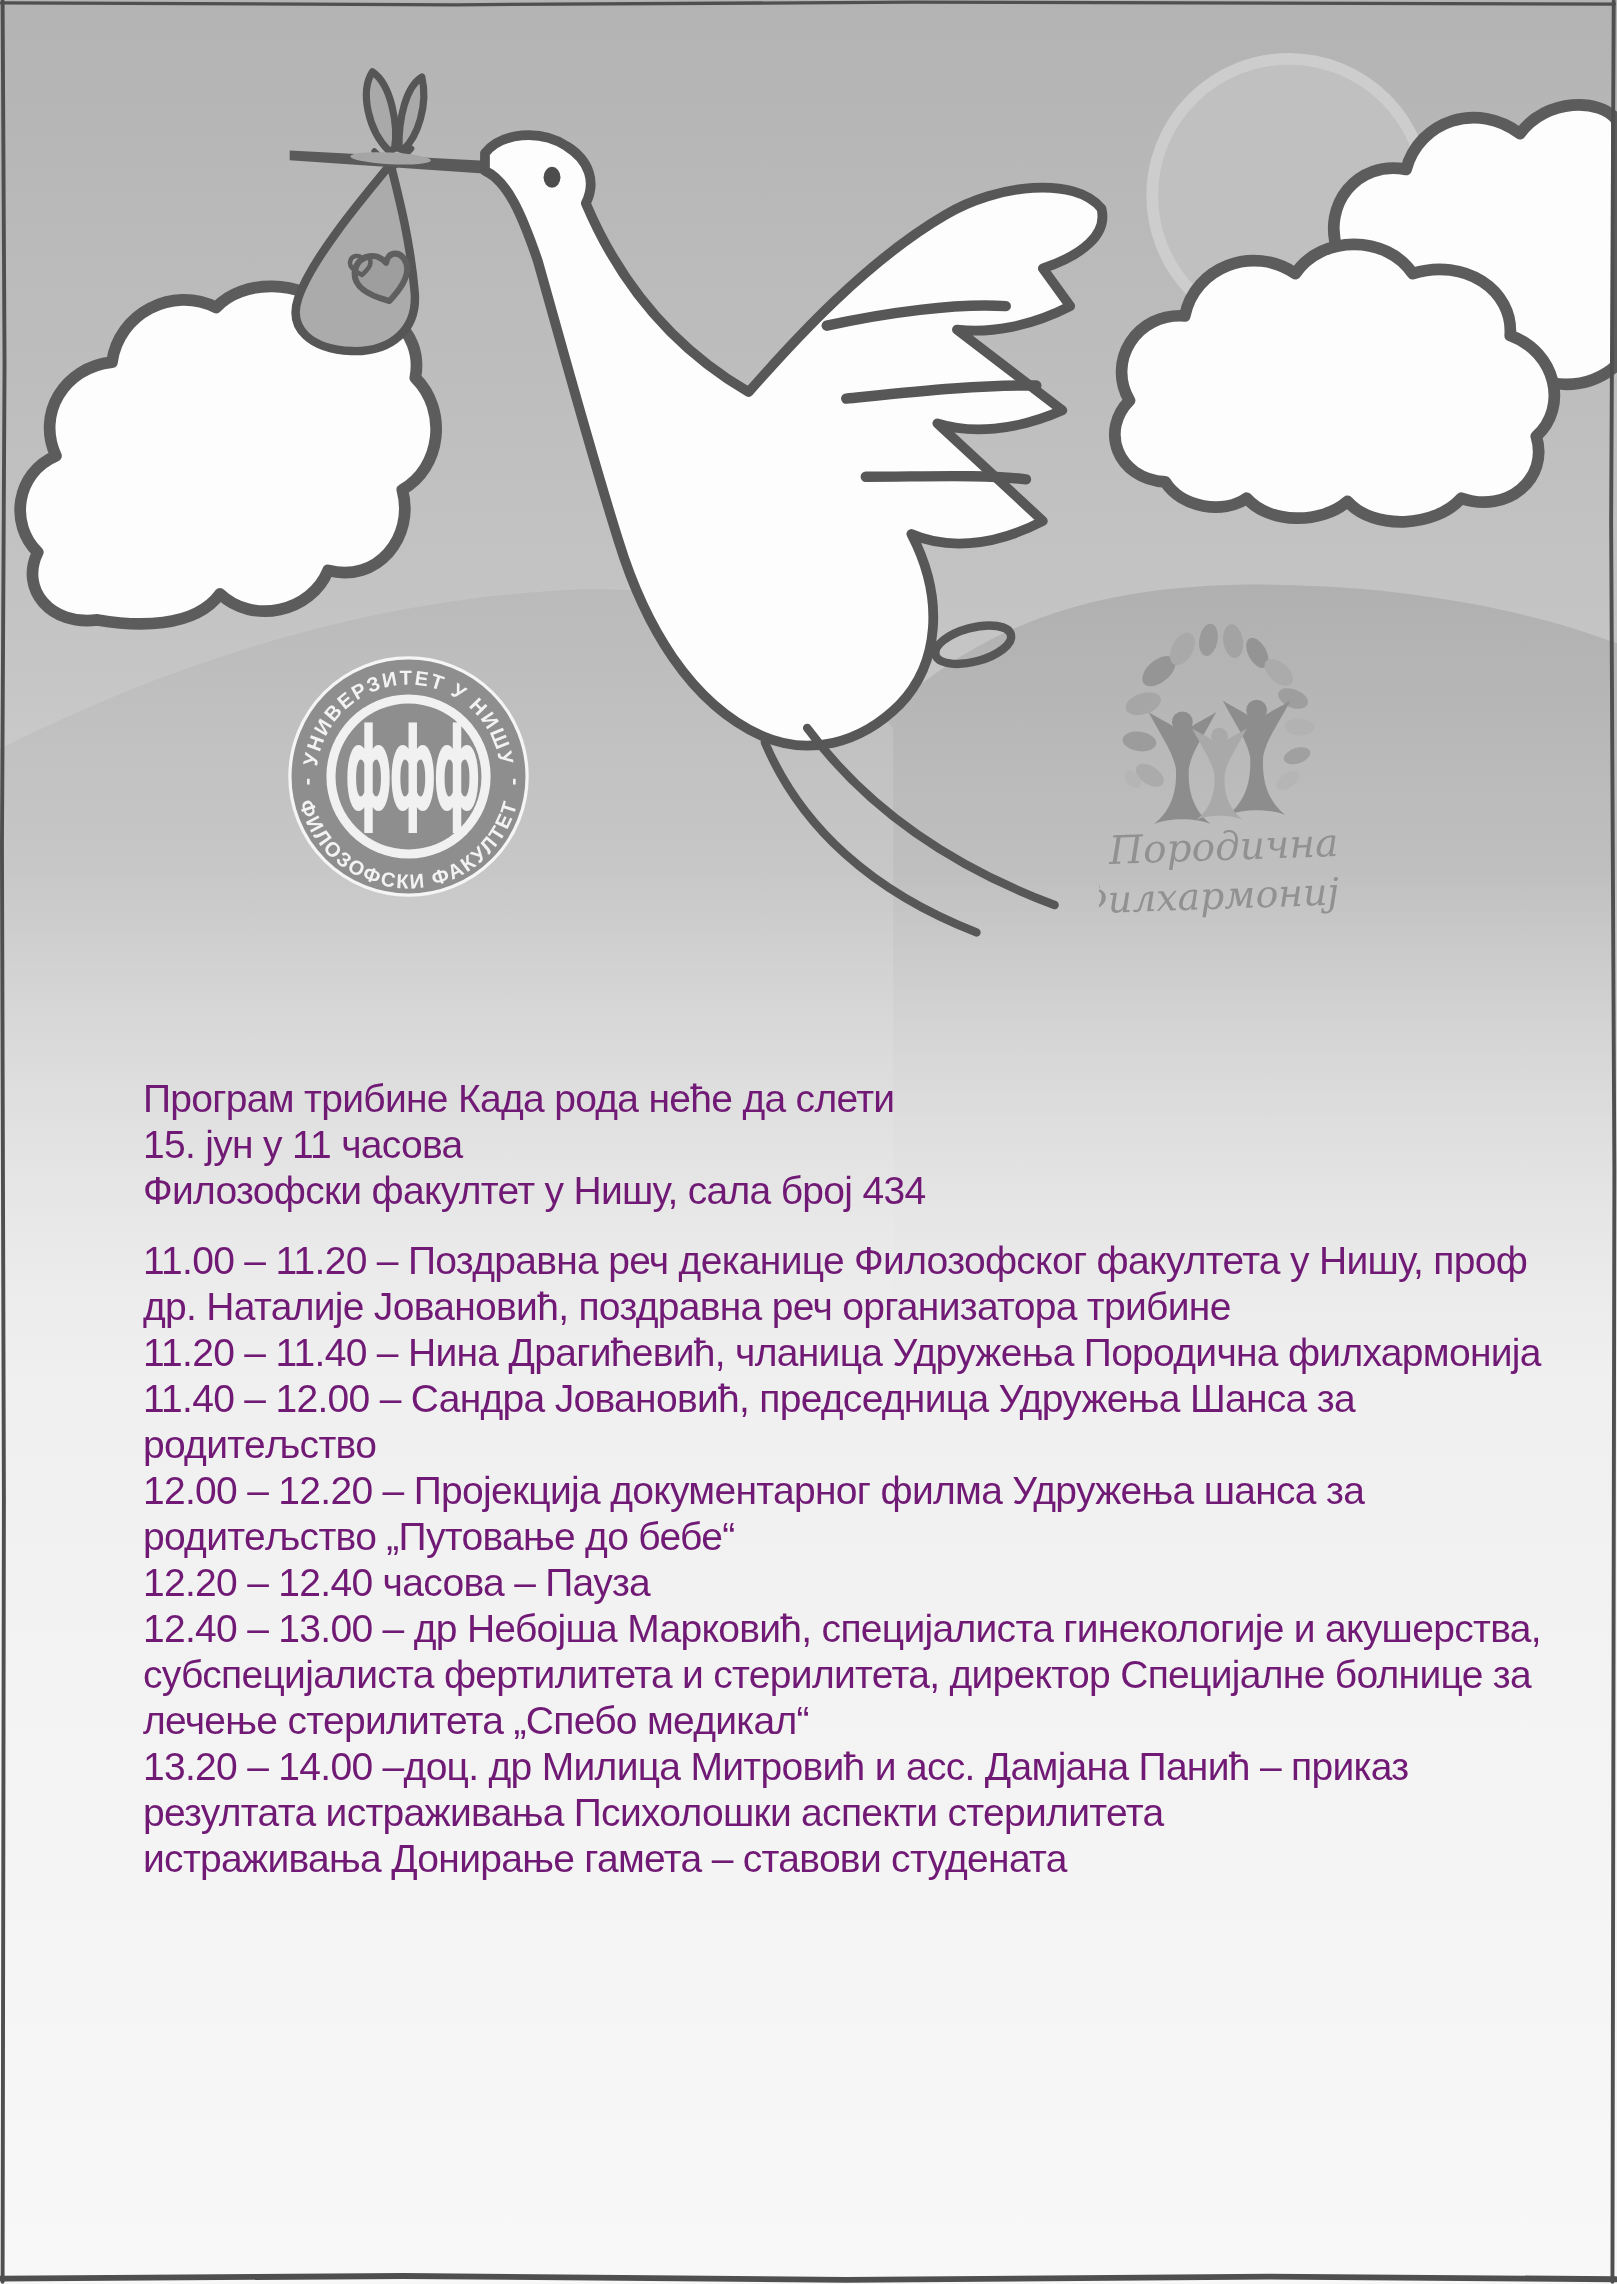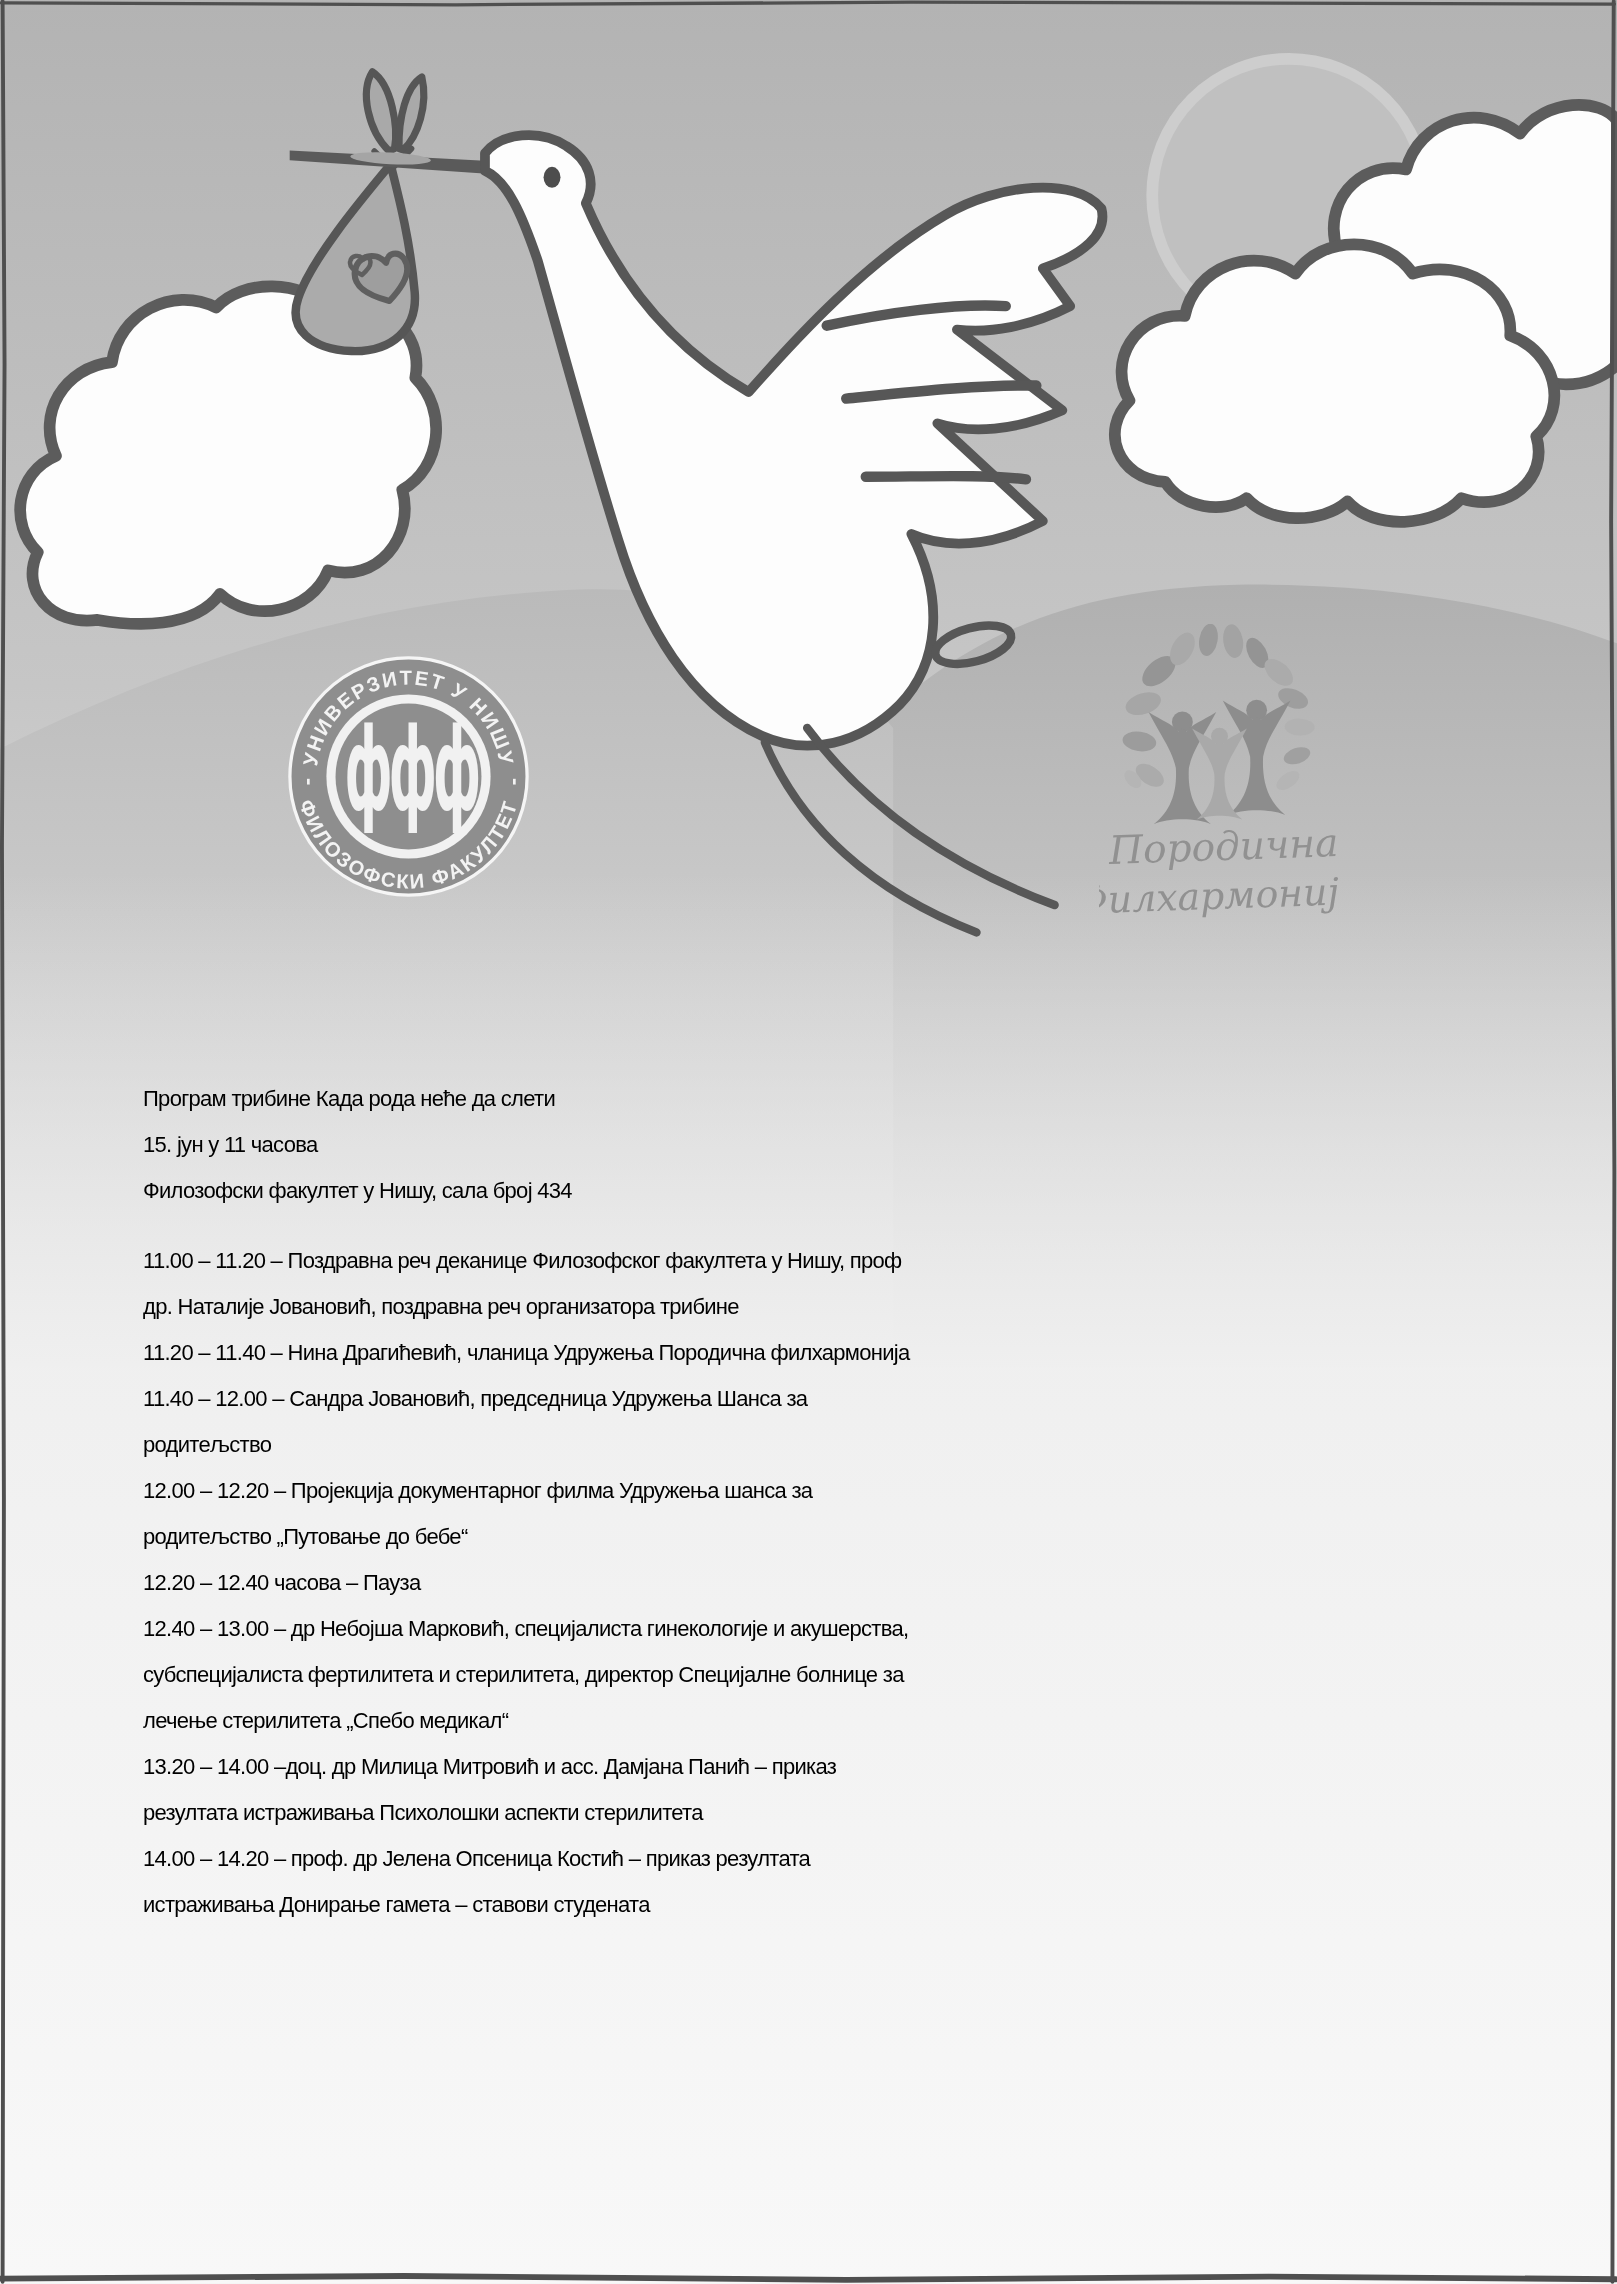--- a/index.html
+++ b/index.html
@@ -7,22 +7,22 @@
     position:relative;
     width:1617px;height:2284px;
     overflow:hidden;
     background:#bcbcbc;
     font-family:"Liberation Sans",sans-serif;
   }
   #scene{position:absolute;inset:0;}
   .textblock{
     position:absolute;
     left:143px;
-    color:#000000;
-    font-size:22px;
+    color:#701a75;
+    font-size:39px;
     line-height:46px;
     letter-spacing:-0.7px;
     white-space:nowrap;
   }
   .tline{height:46px;}
   #header-block{top:1076px;}
   #program-block{top:1238px;}
   .logo{position:absolute;}
   #university-seal{left:286px;top:654px;width:245px;height:245px;}
   #philharmonic-logo{left:1099px;top:624px;width:241px;height:313px;}
@@ -231,18 +231,17 @@
     <div class="tline">11.40 – 12.00 – Сандра Јовановић, председница Удружења Шанса за</div>
     <div class="tline">родитељство</div>
     <div class="tline">12.00 – 12.20 – Пројекција документарног филма Удружења шанса за</div>
     <div class="tline">родитељство „Путовање до бебе“</div>
     <div class="tline">12.20 – 12.40 часова – Пауза</div>
     <div class="tline">12.40 – 13.00 – др Небојша Марковић, специјалиста гинекологије и акушерства,</div>
     <div class="tline">субспецијалиста фертилитета и стерилитета, директор Специјалне болнице за</div>
     <div class="tline">лечење стерилитета „Спебо медикал“</div>
     <div class="tline">13.20 – 14.00 –доц. др Милица Митровић и асс. Дамјана Панић – приказ</div>
     <div class="tline">резултата истраживања Психолошки аспекти стерилитета</div>
-    <div class="tline">14.00 – 14.20 – проф. др Јелена Опсеница Костић – приказ резултата</div>
     <div class="tline">истраживања Донирање гамета – ставови студената</div>
   </div>
 
 </div>
 
 
 </body></html>

